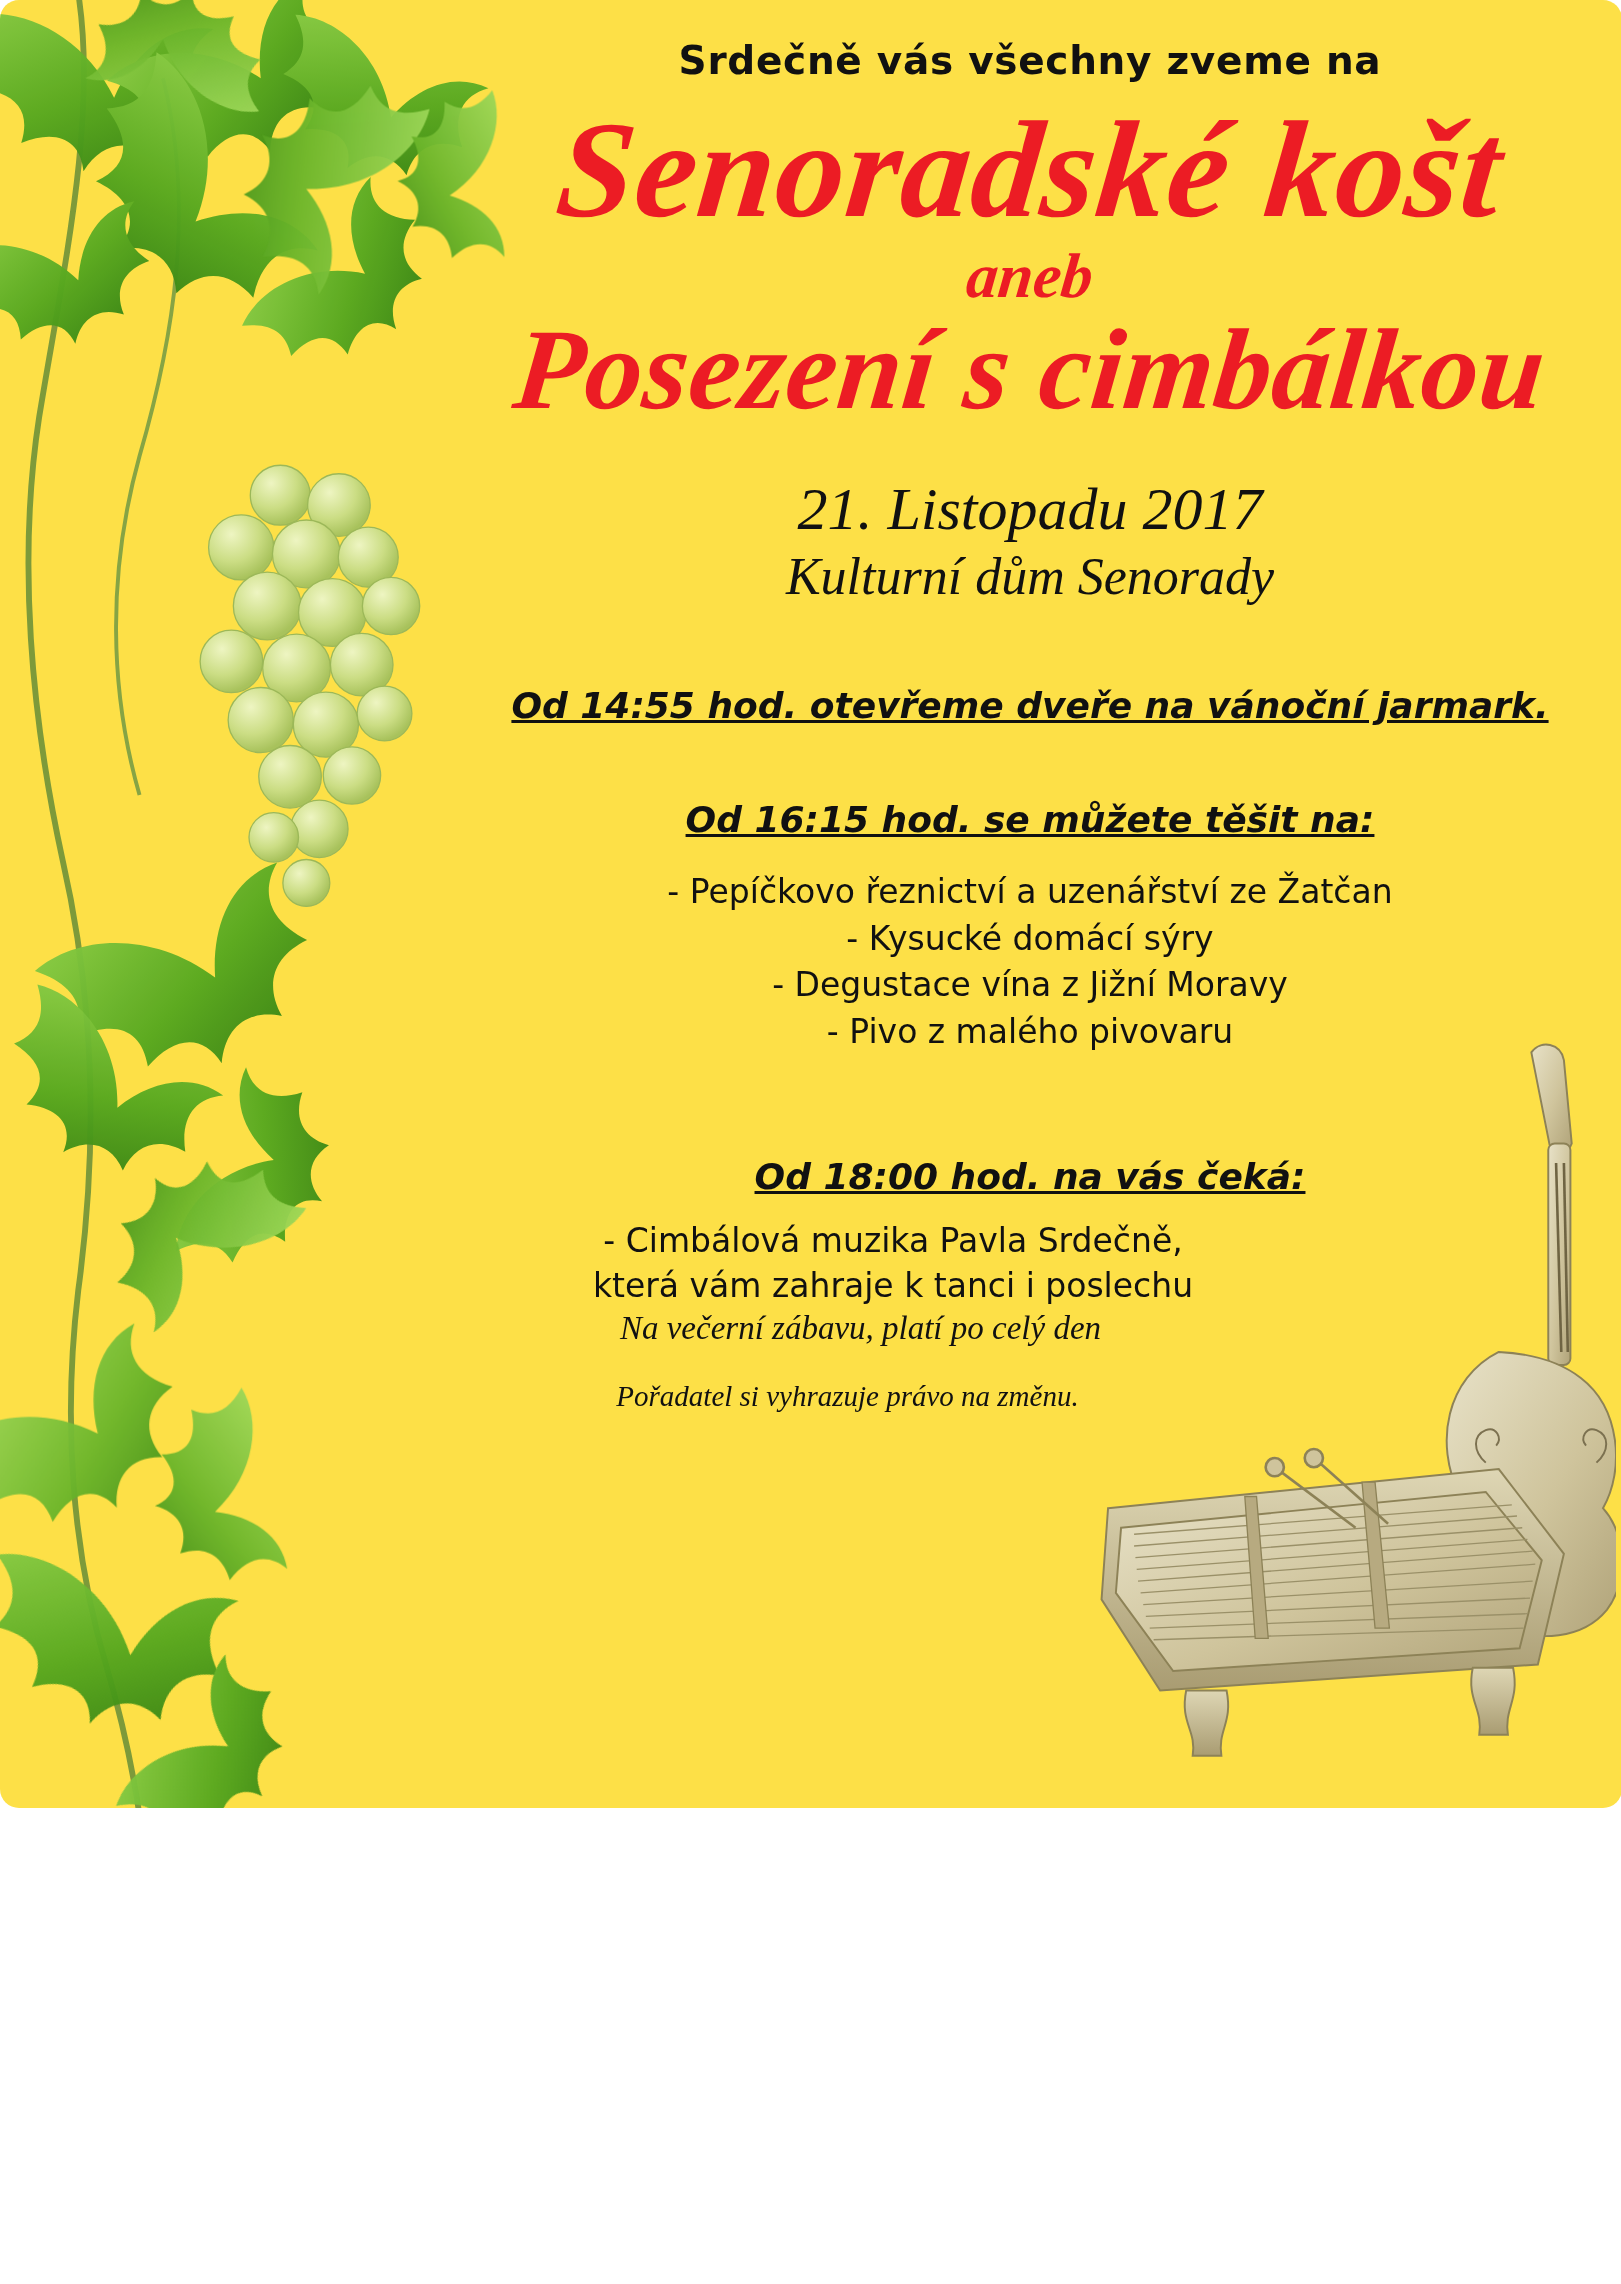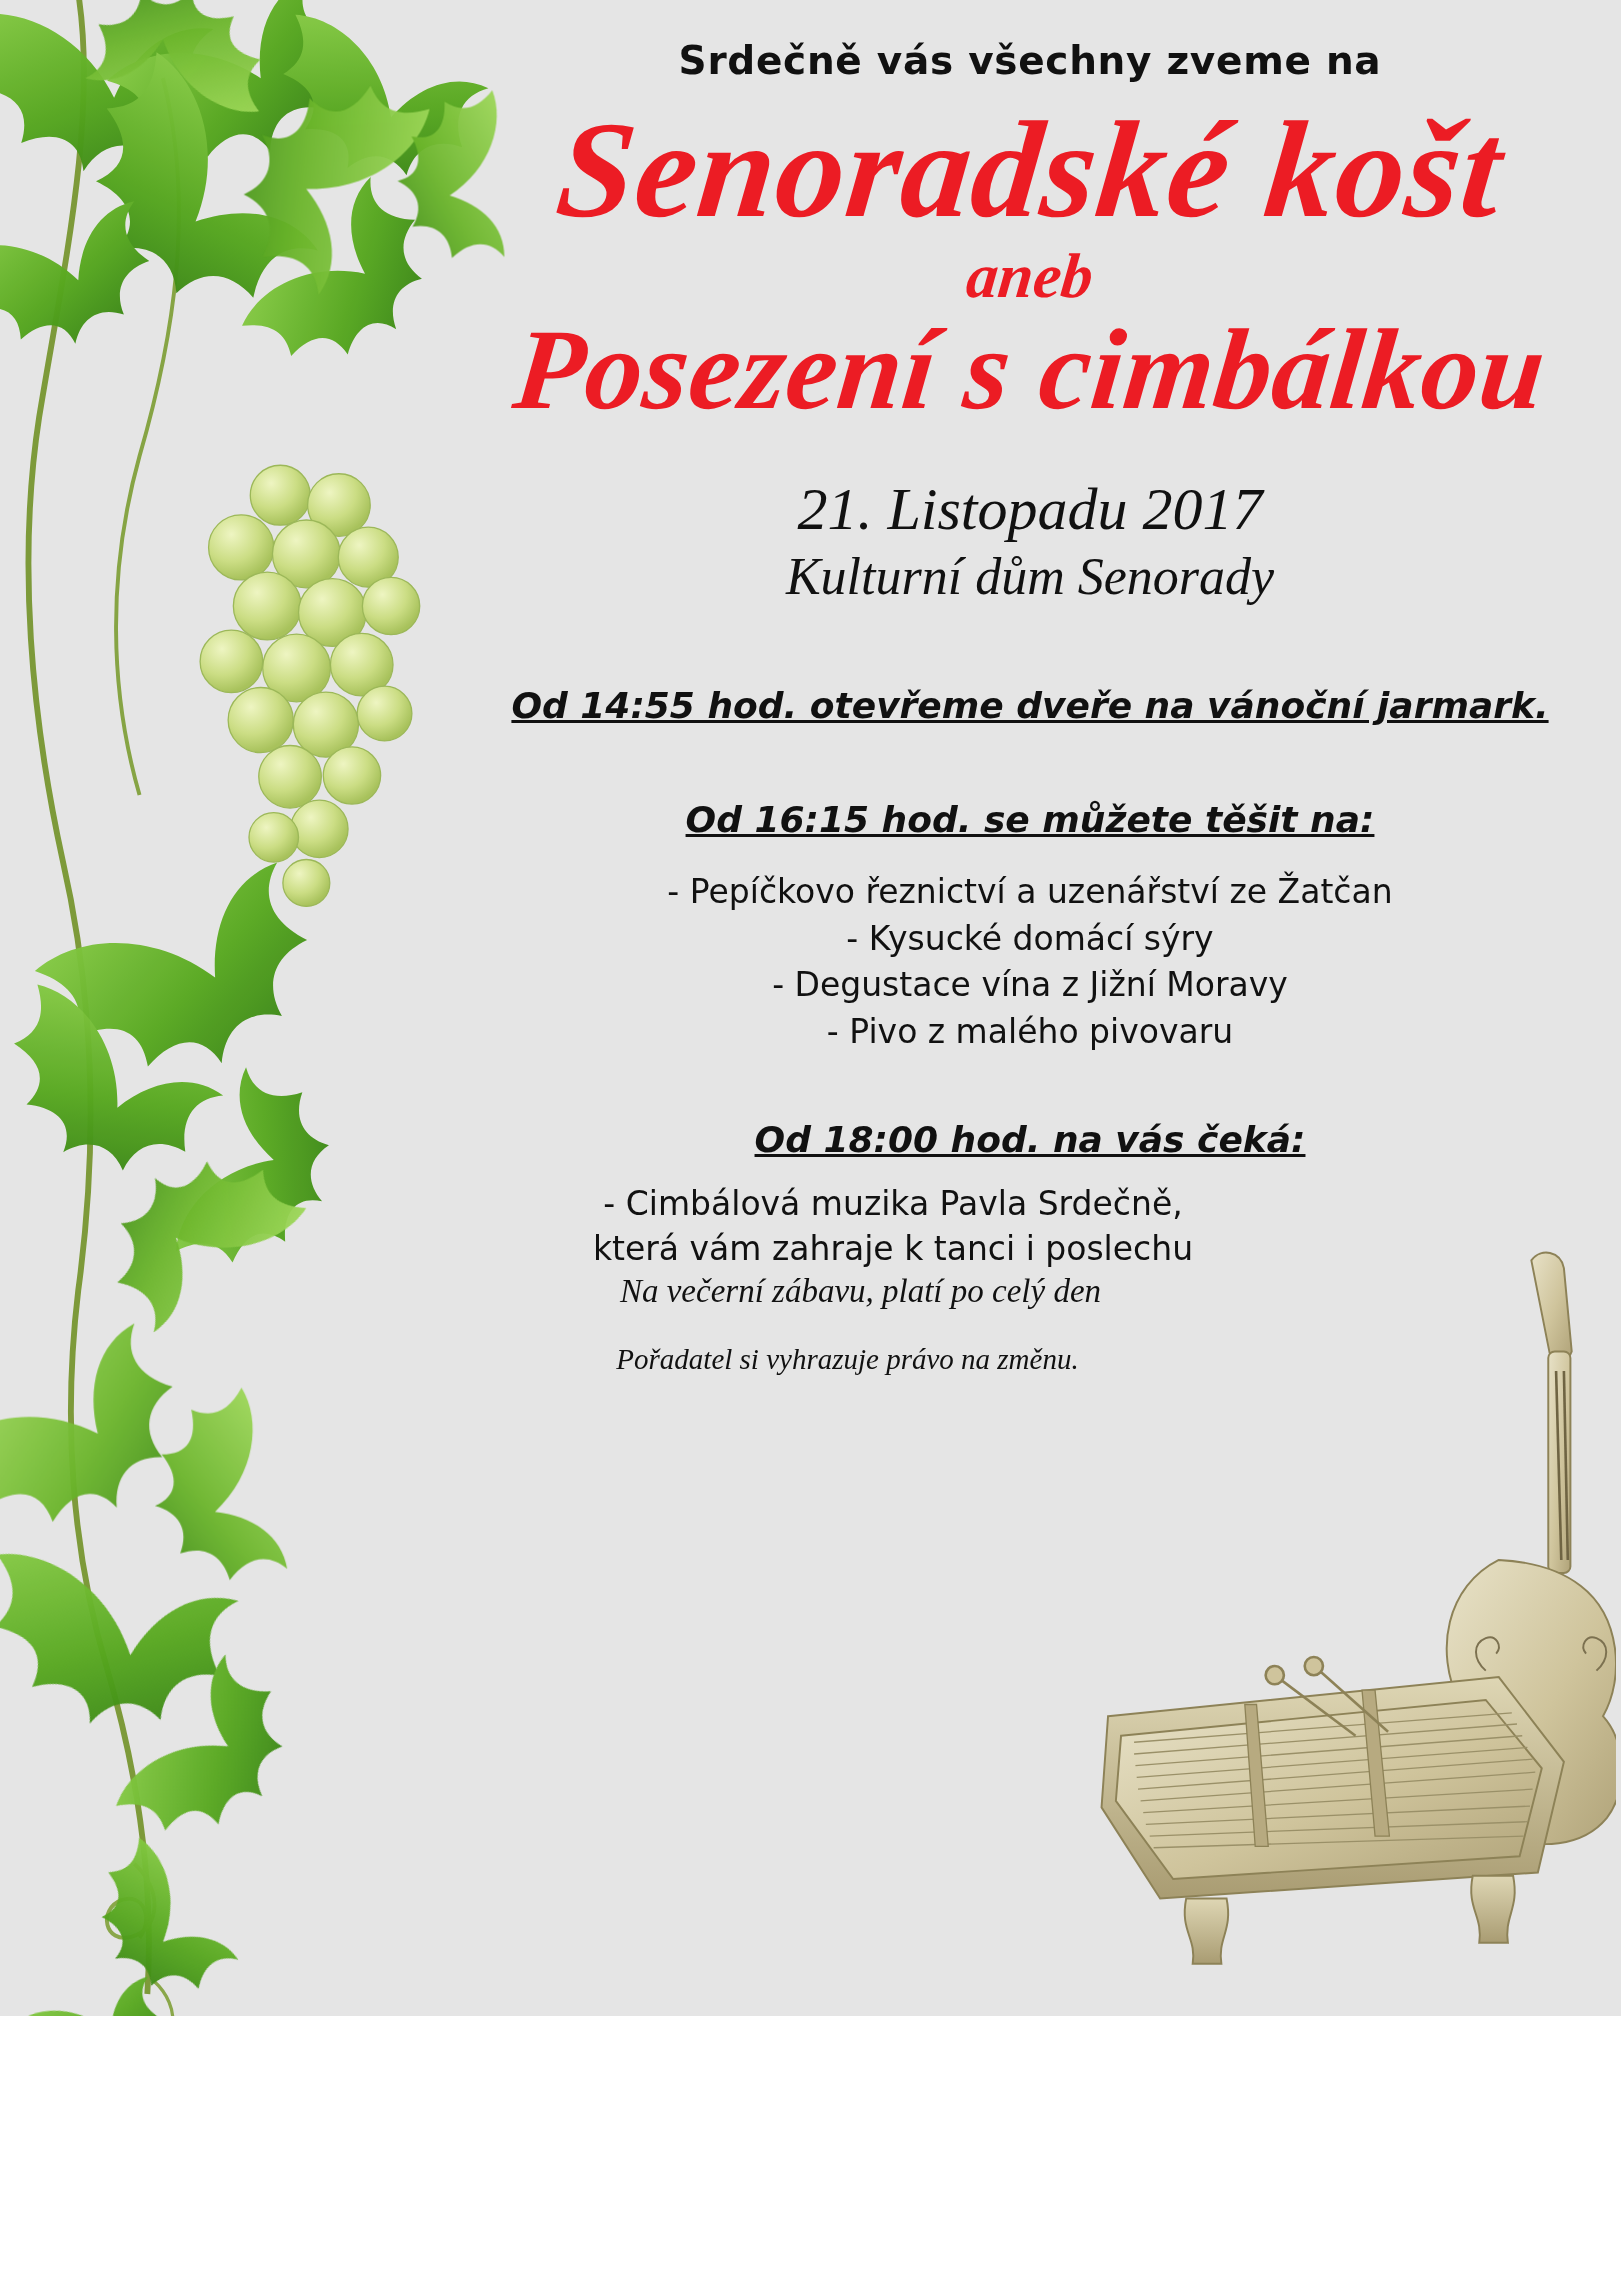--- a/index.html
+++ b/index.html
@@ -6,23 +6,24 @@
     margin: 0;
     padding: 0;
     background: #ffffff;
   }
   body {
     font-family: "Liberation Sans", sans-serif;
   }
   .poster {
     position: relative;
     width: 1622px;
-    height: 2016px;
-    background: #e5e5e5;
+    height: 1808px;
+    background: #fde047;
     overflow: hidden;
+    border-radius: 19px;
   }
 
   
   .vine-layer {
     position: absolute;
     left: 0;
     top: 0;
     width: 541px;
     height: 2284px;
     pointer-events: none;
@@ -114,21 +115,21 @@
   .sched-head {
     font-family: "DejaVu Sans", sans-serif;
     font-weight: 700;
     font-style: italic;
     font-size: 36px;
     text-decoration: underline;
     color: #111;
   }
   .sched-head.h1 { margin-top: 78px; }
   .sched-head.h2 { margin-top: 73px; }
-  .sched-head.h3 { margin-top: 63px; text-align: center; }
+  .sched-head.h3 { margin-top: 100px; text-align: center; }
 
   .menu-list {
     margin-top: 29px;
     font-family: "DejaVu Sans", sans-serif;
     font-size: 33px;
     line-height: 1.42;
     color: #111;
   }
   .menu-list div { white-space: nowrap; }
 

